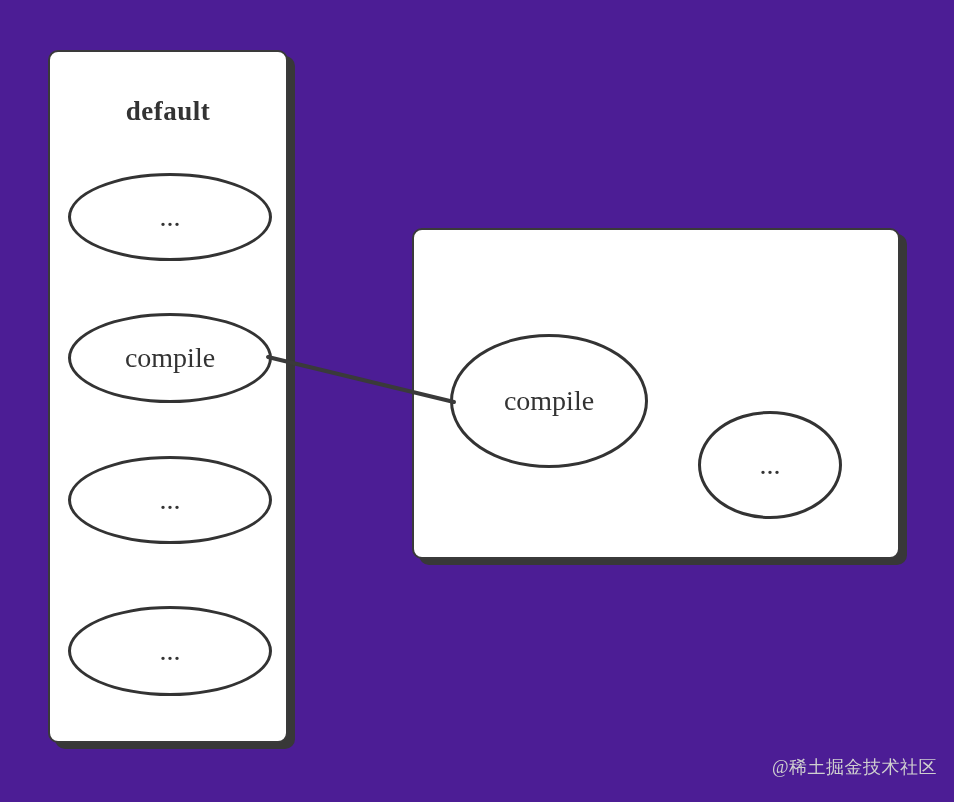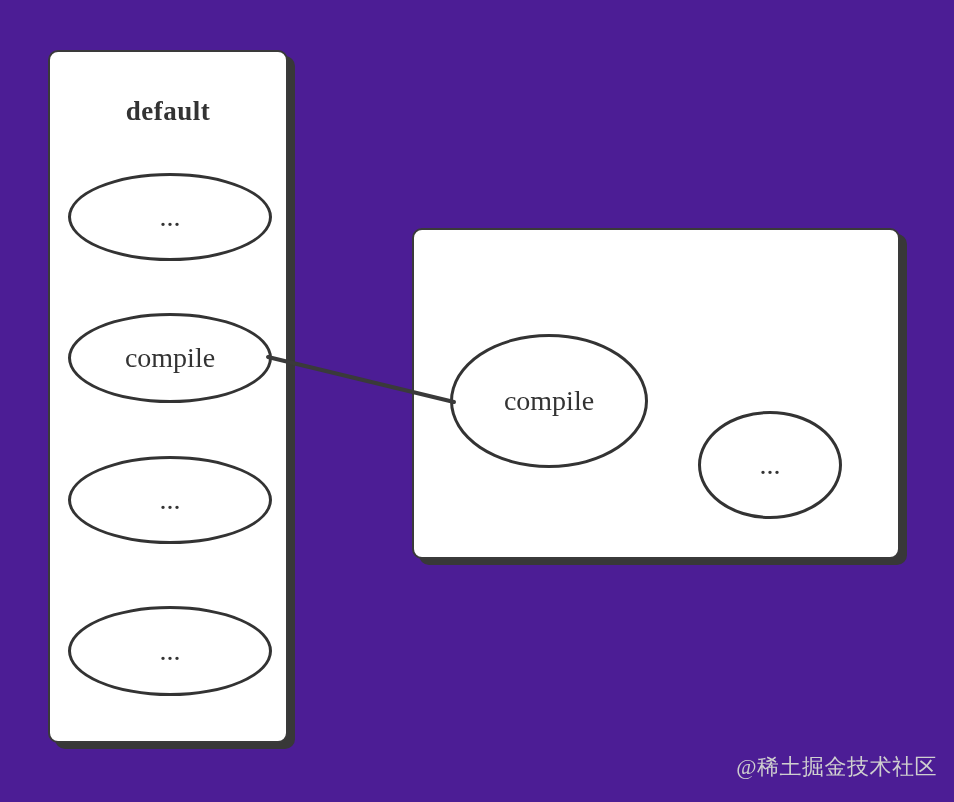--- a/index.html
+++ b/index.html
@@ -72,21 +72,21 @@
     left: 0;
     top: 0;
     width: 954px;
     height: 802px;
     pointer-events: none;
   }
   .watermark {
     position: absolute;
     right: 17px;
     top: 753px;
-    font-size: 22px;
+    font-size: 18px;
     line-height: 28px;
     color: #cfcfcf;
     letter-spacing: 0.5px;
   }
 </style>
 </head>
 <body>
 
 <div class="stage">
 

